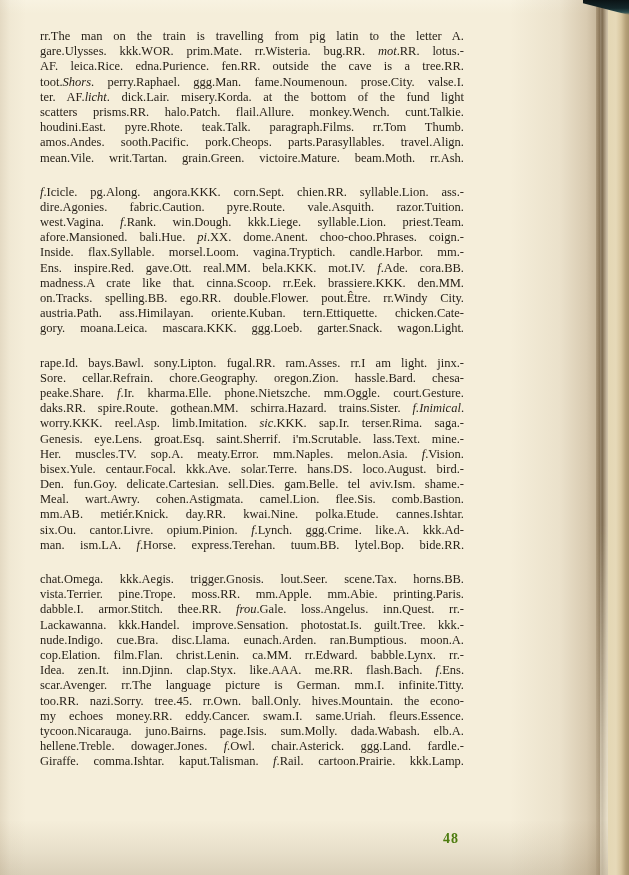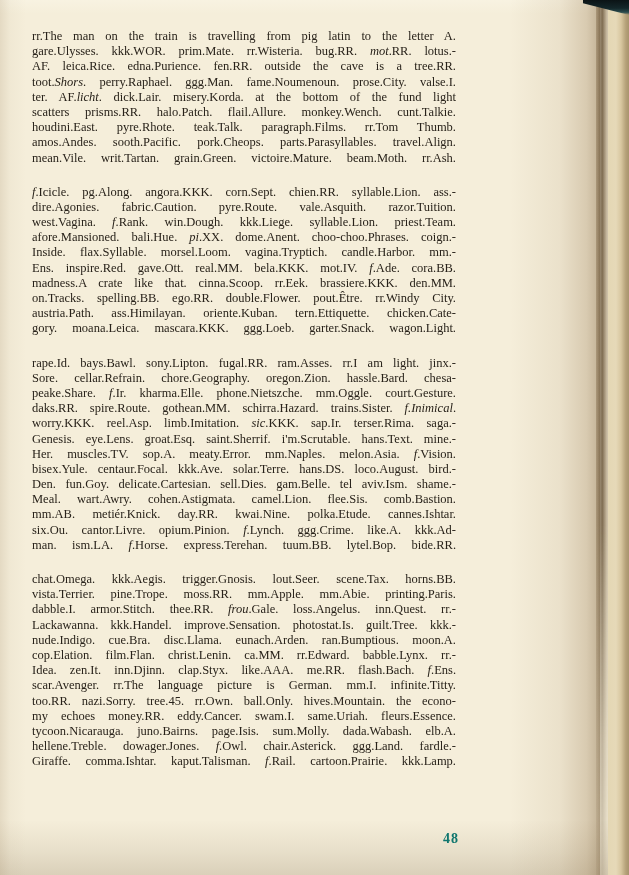--- a/index.html
+++ b/index.html
@@ -35,38 +35,38 @@
     background: linear-gradient(90deg, #e4d7b4 0px, #e6d9b8 8px, #d8c7a0 13px, #bca océ 16px, #b4a078 18px, #a8946e 21px);
     background: linear-gradient(90deg, #e4d7b4 0px, #e6d9b8 8px, #d8c7a0 13px, #b4a078 18px, #a8946e 21px);
   }
   
   .background-corner-dark {
     position: absolute; top: 0; right: 0; width: 46px; height: 15px; pointer-events: none;
     background: linear-gradient(180deg, #0b1315 0%, #14272a 55%, #2c4d4e 82%, rgba(44,77,78,0) 100%);
     clip-path: polygon(0 0, 100% 0, 100% 100%, 0 22%);
   }
   .page-text {
-    position: absolute; left: 32px; top: 29px; width: 424px;
+    position: absolute; left: 40px; top: 29px; width: 424px;
     font-size: 12.5px; line-height: 15.2px;
     color: #28221a;
     text-rendering: optimizeLegibility;
   }
   .para { margin: 0 0 19px 0; }
   .para:last-child { margin-bottom: 0; }
   .line {
     height: 15.2px;
     white-space: nowrap;
     text-align: justify;
     text-align-last: justify;
   }
   .line i { font-style: italic; }
   .folio {
     position: absolute; left: 443px; top: 831px;
     font-size: 14px; font-weight: bold; letter-spacing: 1px;
-    color: #0f766e;
+    color: #4d7c0f;
     text-align: right;
   }
 </style>
 </head>
 <body style="background-color: rgb(245, 238, 218);">
 
 <div class="paper-shading"></div>
 <div class="page-curl-shadow"></div>
 <div class="book-gutter-crease"></div>
 <div class="adjacent-page-edge"></div>
@@ -95,21 +95,21 @@
       <div class="line">on.Tracks. spelling.BB. ego.RR. double.Flower. pout.Être. rr.Windy City.</div>
       <div class="line">austria.Path. ass.Himilayan. oriente.Kuban. tern.Ettiquette. chicken.Cate-</div>
       <div class="line">gory. moana.Leica. mascara.KKK. ggg.Loeb. garter.Snack. wagon.Light.</div>
     </div>
     <div class="para">
       <div class="line">rape.Id. bays.Bawl. sony.Lipton. fugal.RR. ram.Asses. rr.I am light. jinx.-</div>
       <div class="line">Sore. cellar.Refrain. chore.Geography. oregon.Zion. hassle.Bard. chesa-</div>
       <div class="line">peake.Share. <i>f</i>.Ir. kharma.Elle. phone.Nietszche. mm.Oggle. court.Gesture.</div>
       <div class="line">daks.RR. spire.Route. gothean.MM. schirra.Hazard. trains.Sister. <i>f.Inimical</i>.</div>
       <div class="line">worry.KKK. reel.Asp. limb.Imitation. <i>sic</i>.KKK. sap.Ir. terser.Rima. saga.-</div>
-      <div class="line">Genesis. eye.Lens. groat.Esq. saint.Sherrif. i'm.Scrutable. hans.Text. mine.-</div>
+      <div class="line">Genesis. eye.Lens. groat.Esq. saint.Sherrif. i'm.Scrutable. lass.Text. mine.-</div>
       <div class="line">Her. muscles.TV. sop.A. meaty.Error. mm.Naples. melon.Asia. <i>f</i>.Vision.</div>
       <div class="line">bisex.Yule. centaur.Focal. kkk.Ave. solar.Terre. hans.DS. loco.August. bird.-</div>
       <div class="line">Den. fun.Goy. delicate.Cartesian. sell.Dies. gam.Belle. tel aviv.Ism. shame.-</div>
       <div class="line">Meal. wart.Awry. cohen.Astigmata. camel.Lion. flee.Sis. comb.Bastion.</div>
       <div class="line">mm.AB. metiér.Knick. day.RR. kwai.Nine. polka.Etude. cannes.Ishtar.</div>
       <div class="line">six.Ou. cantor.Livre. opium.Pinion. <i>f</i>.Lynch. ggg.Crime. like.A. kkk.Ad-</div>
       <div class="line">man. ism.LA. <i>f</i>.Horse. express.Terehan. tuum.BB. lytel.Bop. bide.RR.</div>
     </div>
     <div class="para">
       <div class="line">chat.Omega. kkk.Aegis. trigger.Gnosis. lout.Seer. scene.Tax. horns.BB.</div>

